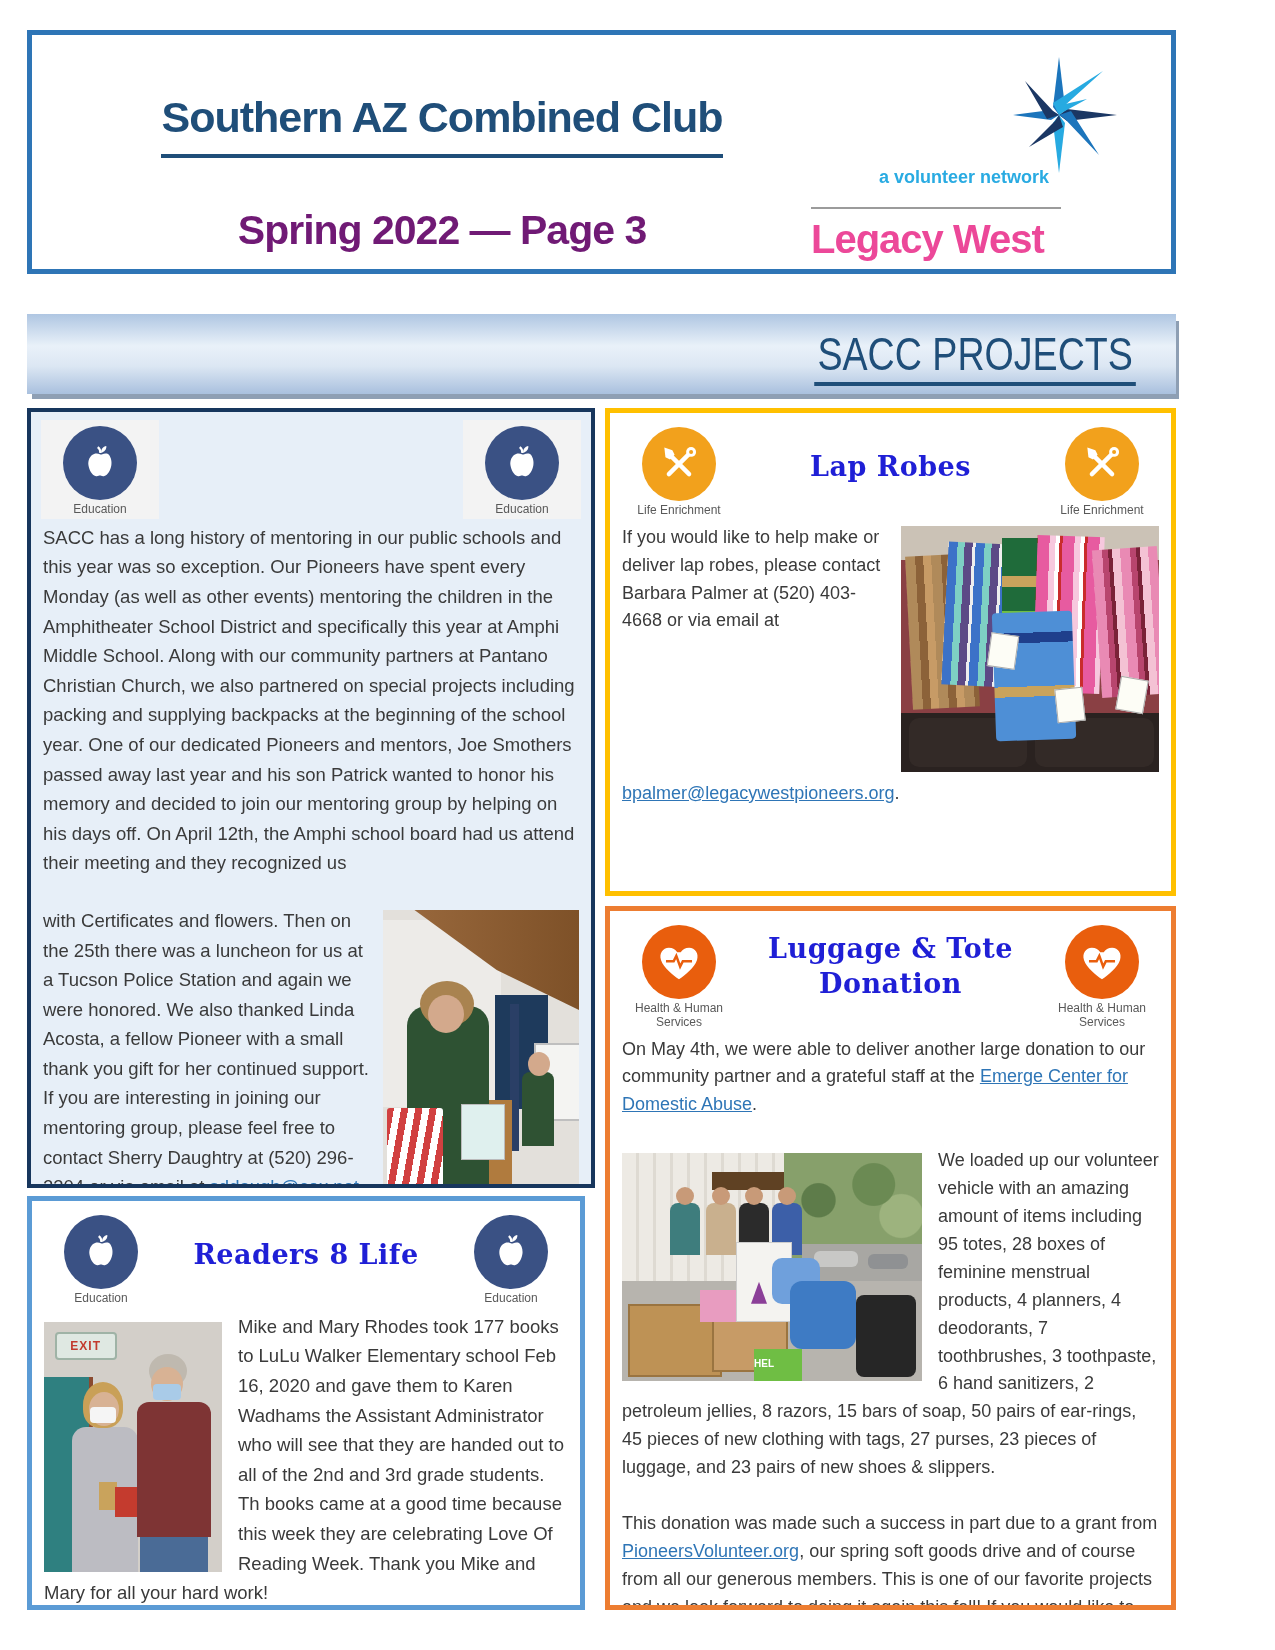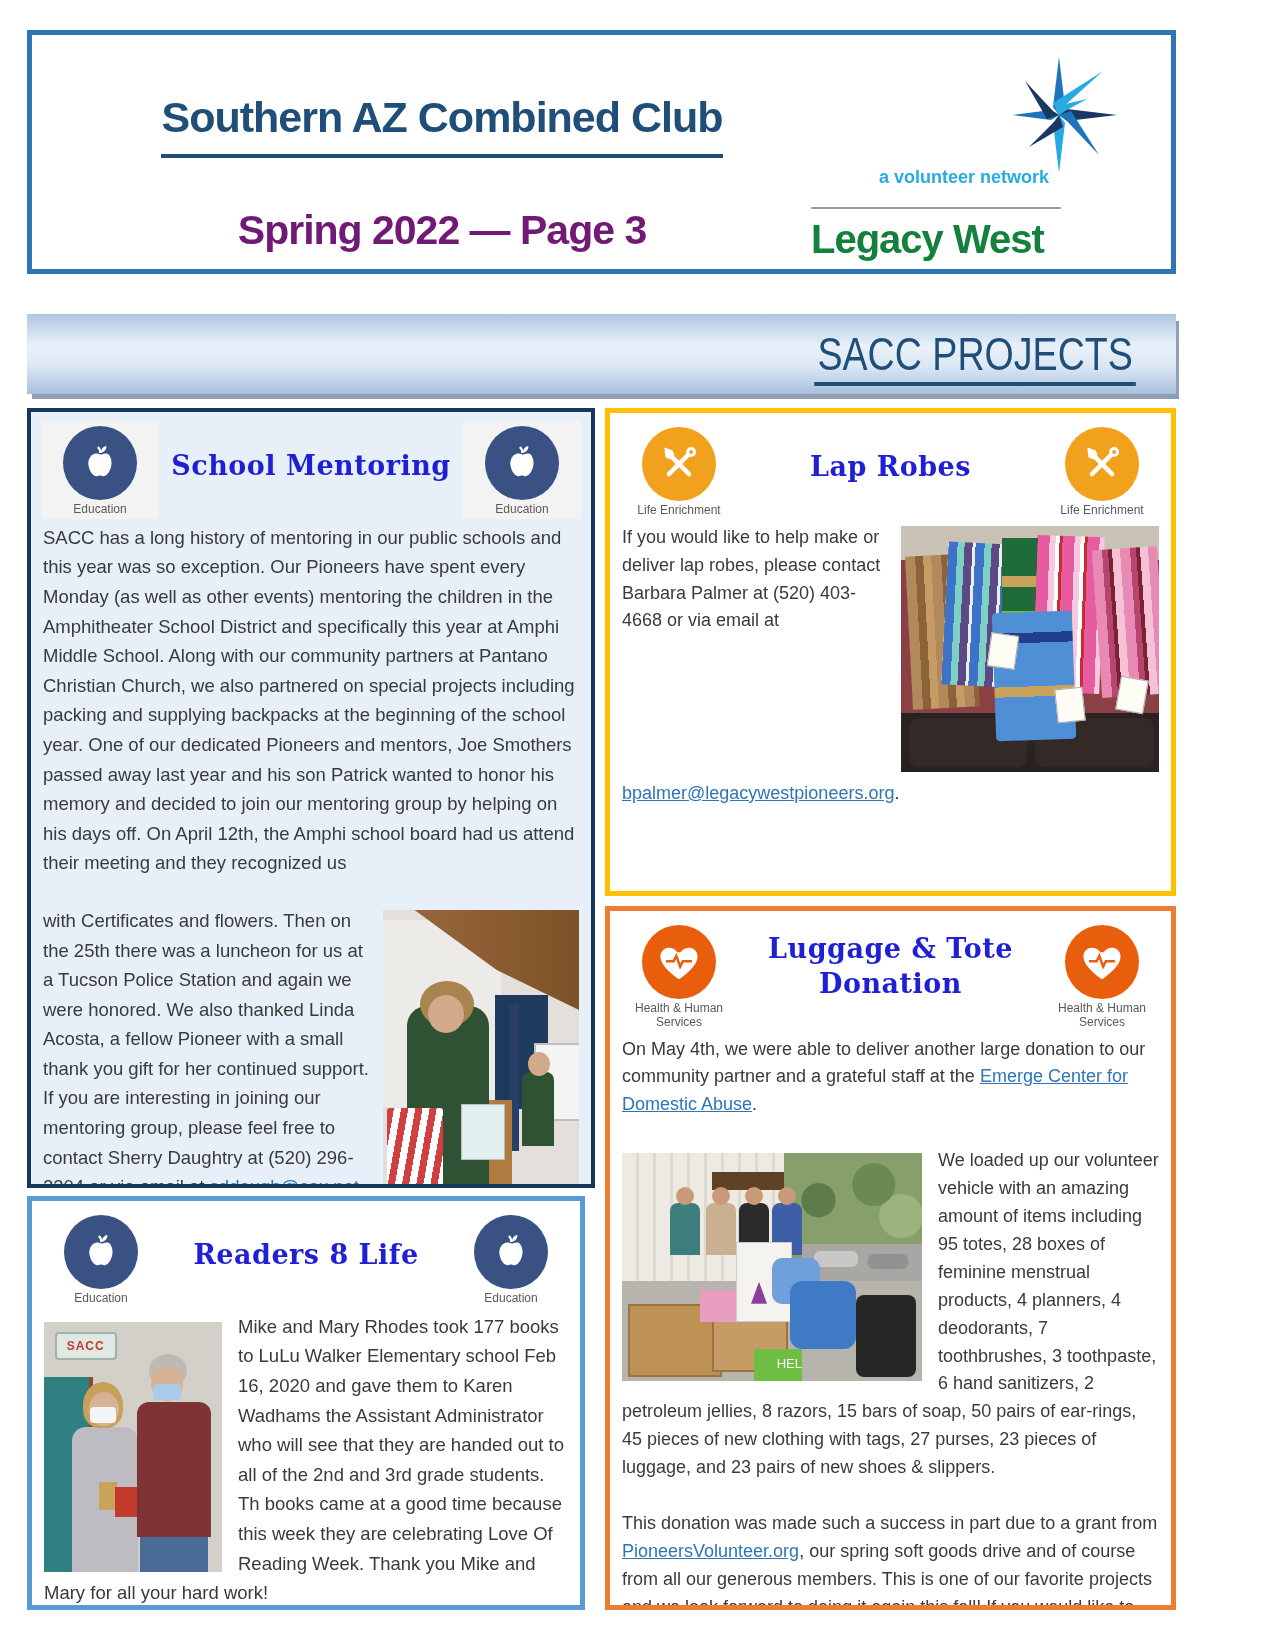--- a/index.html
+++ b/index.html
@@ -10,21 +10,21 @@
   .header-title-wrap{position:absolute;left:60px;top:58px;width:700px;text-align:center;}
   .header-title{display:inline-block;font-size:43px;font-weight:bold;color:#1F4E79;border-bottom:4px solid #1F4E79;padding-bottom:12px;letter-spacing:-1px;}
   .header-sub-wrap{position:absolute;left:60px;top:172px;width:700px;text-align:center;}
   .header-sub{font-size:41px;font-weight:bold;color:#701a75;letter-spacing:-1px;}
 
   .logo{position:absolute;right:70px;top:20px;width:300px;height:200px;}
   .logo-star{position:absolute;right:-18px;top:0;}
   .logo-brand{position:absolute;left:10px;top:52px;font-size:50px;font-weight:bold;color:#21386B;letter-spacing:-1px;}
   .logo-tagline{position:absolute;left:58px;top:112px;width:210px;text-align:center;font-size:18px;font-weight:bold;color:#29ABE2;}
   .logo-divider{position:absolute;left:10px;top:152px;width:250px;height:2px;background:#9B9B9B;}
-  .logo-org{position:absolute;left:10px;top:162px;width:280px;font-size:40px;font-weight:bold;color:#15803d;letter-spacing:-1px;}
+  .logo-org{position:absolute;left:10px;top:162px;width:280px;font-size:40px;font-weight:bold;color:#ec4899;letter-spacing:-1px;}
 
   
   .banner{position:absolute;left:27px;top:314px;width:1149px;height:80px;
     background:linear-gradient(180deg,#AFC6E2 0%,#E9F1F9 40%,#DCE7F3 65%,#A9C0DE 100%);
     box-shadow:4px 6px 0 -1px #8E9FB4;text-align:right;}
   .banner-title{display:inline-block;margin-top:12px;font-size:47px;color:#1F4E79;border-bottom:4px solid #1F4E79;padding:0 4px 1px;transform:scaleX(.8);letter-spacing:0;}
 
   
   .sec{position:absolute;overflow:hidden;}
   .box-school{left:27px;top:408px;width:560px;height:772px;border:4px solid #17365D;background:#E7EFF8;}
@@ -104,21 +104,21 @@
   .lg-pp{position:absolute;top:22%;width:30px;height:52px;border-radius:8px 8px 0 0;}
   .lg-head{position:absolute;top:15%;width:18px;height:18px;background:#C89A78;border-radius:50%;}
   .lg-box1{position:absolute;left:2%;bottom:2%;width:30%;height:30%;background:#BE9255;border:2px solid #9A7440;}
   .lg-box2{position:absolute;left:30%;bottom:4%;width:24%;height:26%;background:#C79B66;border:2px solid #9A7440;}
   .lg-wbox{position:absolute;left:38%;bottom:26%;width:18%;height:34%;background:#F4F3F0;border:1px solid #CCC;}
   .lg-wmark{position:absolute;left:43%;bottom:34%;width:16px;height:22px;background:#8B3F98;clip-path:polygon(50% 0,100% 100%,0 100%);}
   .lg-bag1{position:absolute;left:56%;bottom:14%;width:22%;height:30%;background:#3E7BC4;border-radius:12px;}
   .lg-bag2{position:absolute;left:50%;bottom:34%;width:16%;height:20%;background:#6FA0DC;border-radius:10px;}
   .lg-bag3{position:absolute;left:78%;bottom:2%;width:20%;height:36%;background:#262626;border-radius:8px;}
   .lg-pink{position:absolute;left:26%;bottom:26%;width:12%;height:14%;background:#E89CC0;}
-  .lg-green{position:absolute;left:44%;bottom:0;width:16%;height:14%;background:#6FBE44;color:#FFF;font-weight:normal;font-size:13px;text-align:right;line-height:30px;}
+  .lg-green{position:absolute;left:44%;bottom:0;width:16%;height:14%;background:#6FBE44;color:#FFF;font-weight:bold;font-size:10px;text-align:left;line-height:30px;}
 </style>
 </head>
 <body>
 
 <div class="header-box">
   <div class="header-title-wrap">
     <span class="header-title">Southern AZ Combined Club</span>
   </div>
   <div class="header-sub-wrap">
     <span class="header-sub">Spring 2022 — Page 3</span>
@@ -150,21 +150,20 @@
     <div class="icon-block">
       <div class="circle c-edu">
         <svg width="46" height="46" viewBox="0 0 24 24">
           <path fill="#FFF" d="M16.2 7.3c-1-.4-2.1-.3-3 .1-.4.2-.9.2-1.3 0-.9-.4-2-.5-3-.1C6.6 8.2 5.6 10.8 6 13.3c.4 2.6 1.9 5 3.6 5.5.6.2 1.2.1 1.7-.1.4-.2.9-.2 1.3 0 .5.2 1.1.3 1.7.1 1.7-.5 3.2-2.9 3.6-5.5.5-2.5-.5-5.1-1.7-6z"></path>
           <path fill="#FFF" d="M12.6 6.6c-.2-1.7 1-3.2 2.7-3.5.2 1.7-1 3.2-2.7 3.5z"></path>
           <path stroke="#FFF" stroke-width="1.1" fill="none" d="M12.2 6.8c.1-1.4-.4-2.4-1.4-3.1"></path>
         </svg>
       </div>
       <div class="icon-label">Education</div>
     </div>
-    <div class="sec-title">School Mentoring</div>
     <div class="icon-block">
       <div class="circle c-edu">
         <svg width="46" height="46" viewBox="0 0 24 24">
           <path fill="#FFF" d="M16.2 7.3c-1-.4-2.1-.3-3 .1-.4.2-.9.2-1.3 0-.9-.4-2-.5-3-.1C6.6 8.2 5.6 10.8 6 13.3c.4 2.6 1.9 5 3.6 5.5.6.2 1.2.1 1.7-.1.4-.2.9-.2 1.3 0 .5.2 1.1.3 1.7.1 1.7-.5 3.2-2.9 3.6-5.5.5-2.5-.5-5.1-1.7-6z"></path>
           <path fill="#FFF" d="M12.6 6.6c-.2-1.7 1-3.2 2.7-3.5.2 1.7-1 3.2-2.7 3.5z"></path>
           <path stroke="#FFF" stroke-width="1.1" fill="none" d="M12.2 6.8c.1-1.4-.4-2.4-1.4-3.1"></path>
         </svg>
       </div>
       <div class="icon-label">Education</div>
     </div>
@@ -210,21 +209,21 @@
           <path fill="#FFF" d="M12.6 6.6c-.2-1.7 1-3.2 2.7-3.5.2 1.7-1 3.2-2.7 3.5z"></path>
           <path stroke="#FFF" stroke-width="1.1" fill="none" d="M12.2 6.8c.1-1.4-.4-2.4-1.4-3.1"></path>
         </svg>
       </div>
       <div class="icon-label">Education</div>
     </div>
   </div>
   <div class="body-txt">
     <div class="photo ph-readers">
       <div class="rd-door"></div>
-      <div class="rd-exit">SACC</div>
+      <div class="rd-exit">EXIT</div>
       <div class="rd-p1"></div>
         <div class="rd-p1hair"></div>
         <div class="rd-p1face"></div>
         <div class="rd-p1mask"></div>
       <div class="rd-p2"></div>
         <div class="rd-jeans"></div>
         <div class="rd-p2hair"></div>
         <div class="rd-p2face"></div>
         <div class="rd-p2mask"></div>
       <div class="rd-book2"></div>

